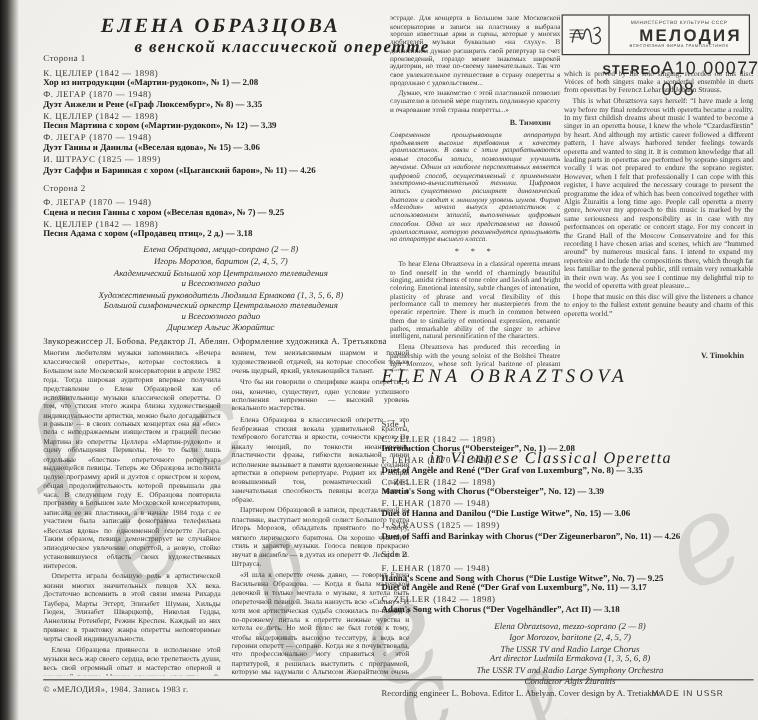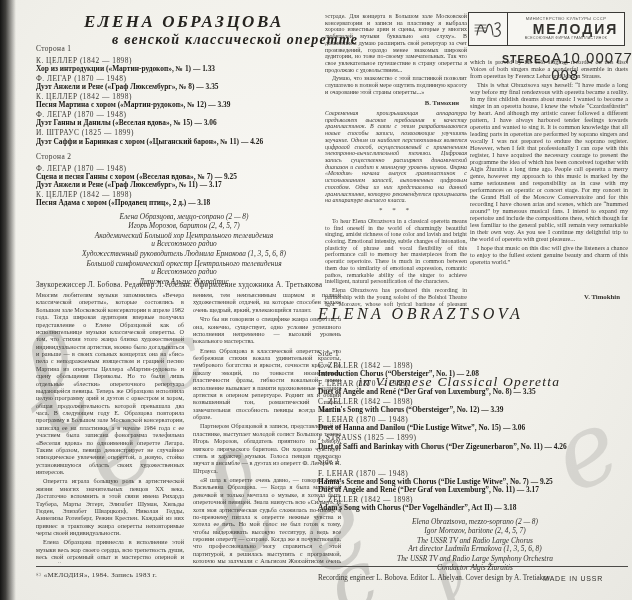--- a/index.html
+++ b/index.html
@@ -93,21 +93,21 @@
   </div>
   <div class="stereo-row">
     <span class="stereo">STEREO</span>
     <span class="catalog">A10 00077 008</span>
   </div>
 
   <div class="trk trk-ru">
     <div class="side-label">Сторона 1</div>
     <div class="entry">
       <div class="composer">К. ЦЕЛЛЕР (1842 — 1898)</div>
-      <div class="ttl">Хор из интродукции («Мартин-рудокоп», № 1) — 1.33</div>
+      <div class="ttl">Хор из интродукции («Мартин-рудокоп», № 1) — 2.08</div>
     </div>
     <div class="entry">
       <div class="composer">Ф. ЛЕГАР (1870 — 1948)</div>
       <div class="ttl">Дуэт Анжели и Рене («Граф Люксембург», № 8) — 3.35</div>
     </div>
     <div class="entry">
       <div class="composer">К. ЦЕЛЛЕР (1842 — 1898)</div>
       <div class="ttl">Песня Мартина с хором («Мартин-рудокоп», № 12) — 3.39</div>
     </div>
     <div class="entry">
@@ -115,21 +115,20 @@
       <div class="ttl">Дуэт Ганны и Данилы («Веселая вдова», № 15) — 3.06</div>
     </div>
     <div class="entry">
       <div class="composer">И. ШТРАУС (1825 — 1899)</div>
       <div class="ttl">Дуэт Саффи и Баринкая с хором («Цыганский барон», № 11) — 4.26</div>
     </div>
     <div class="side-label gap">Сторона 2</div>
     <div class="entry">
       <div class="composer">Ф. ЛЕГАР (1870 — 1948)</div>
       <div class="ttl">Сцена и песня Ганны с хором («Веселая вдова», № 7) — 9.25</div>
-      <div class="ttl">Дуэт Анжели и Рене («Граф Люксембург», № 11) — 3.17</div>
     </div>
     <div class="entry">
       <div class="composer">К. ЦЕЛЛЕР (1842 — 1898)</div>
       <div class="ttl">Песня Адама с хором («Продавец птиц», 2 д.) — 3.18</div>
     </div>
     <div class="performers">
       <div class="perf">Елена Образцова, меццо-сопрано (2 — 8)</div>
       <div class="perf">Игорь Морозов, баритон (2, 4, 5, 7)</div>
       <div class="perf">Академический Большой хор Центрального телевидения
 и Всесоюзного радио</div>

